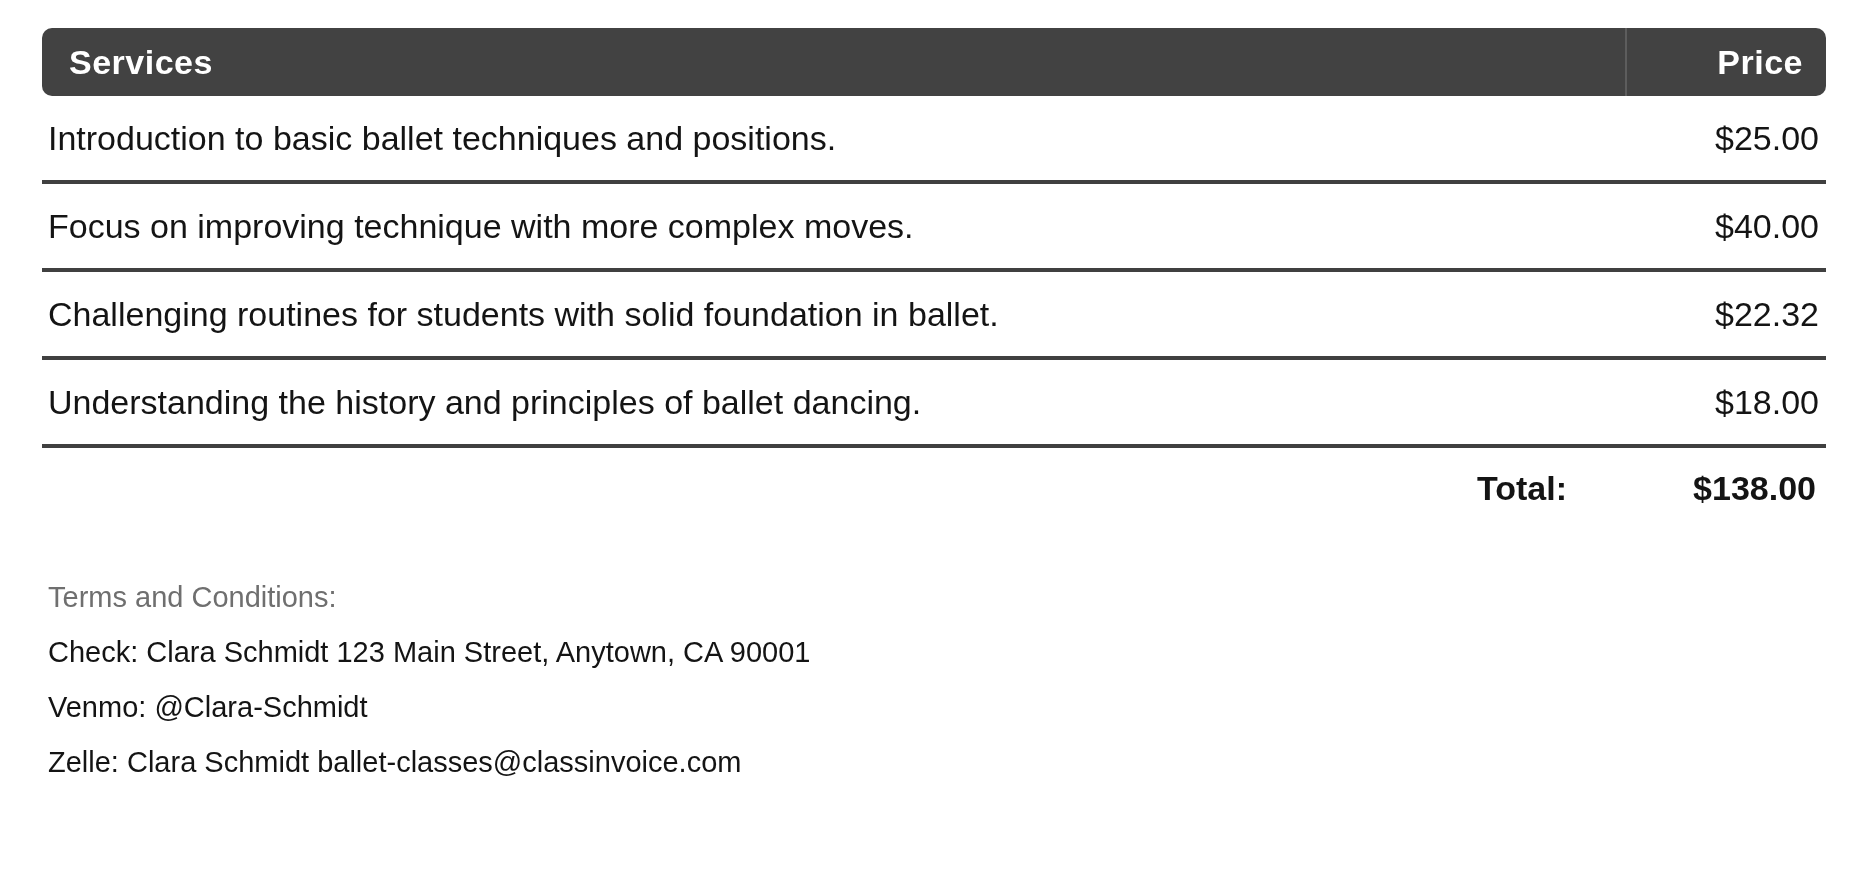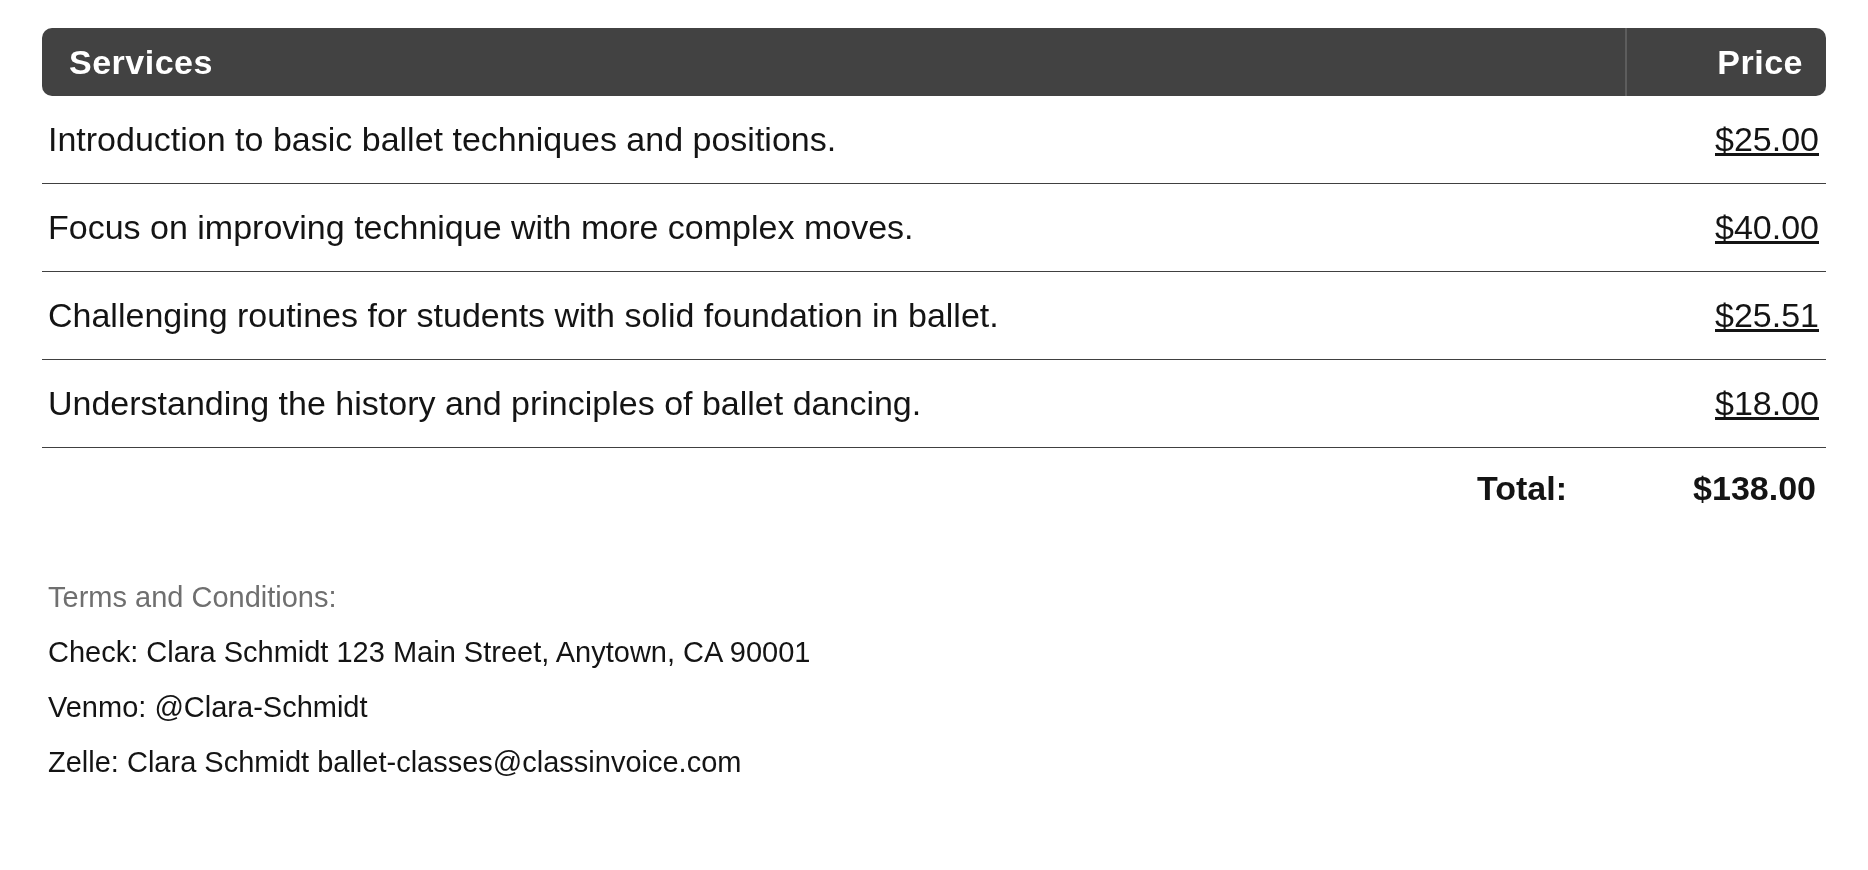--- a/index.html
+++ b/index.html
@@ -43,24 +43,24 @@
     padding-right: 23px;
     border-left: 2px solid #5d5d5d;
     border-top-right-radius: 10px;
     border-bottom-right-radius: 10px;
   }
 
   tbody td {
     font-size: 34px;
     height: 88px;
     vertical-align: middle;
-    border-bottom: 1px solid #404040;
+    border-bottom: 4px solid #404040;
   }
   td.cell-service { text-align: left;  padding-left: 6px;  }
-  td.cell-price   { text-align: right; padding-right: 7px; text-decoration: underline; }
+  td.cell-price   { text-align: right; padding-right: 7px; }
 
   tr.total-row td {
     border-bottom: none;
     font-weight: bold;
     height: 80px;
   }
   td.total-label { text-align: right; padding-right: 58px; }
   td.total-value { text-align: right; padding-right: 10px; margin-top: 11px; }
 
   .terms {
@@ -92,21 +92,21 @@
       <tr>
         <td class="cell-service">Introduction to basic ballet techniques and positions.</td>
         <td class="cell-price">$25.00</td>
       </tr>
       <tr>
         <td class="cell-service">Focus on improving technique with more complex moves.</td>
         <td class="cell-price">$40.00</td>
       </tr>
       <tr>
         <td class="cell-service">Challenging routines for students with solid foundation in ballet.</td>
-        <td class="cell-price">$25.51</td>
+        <td class="cell-price">$22.32</td>
       </tr>
       <tr>
         <td class="cell-service">Understanding the history and principles of ballet dancing.</td>
         <td class="cell-price">$18.00</td>
       </tr>
       <tr class="total-row">
         <td class="total-label">Total:</td>
         <td class="total-value">$138.00</td>
       </tr>
     </tbody>

